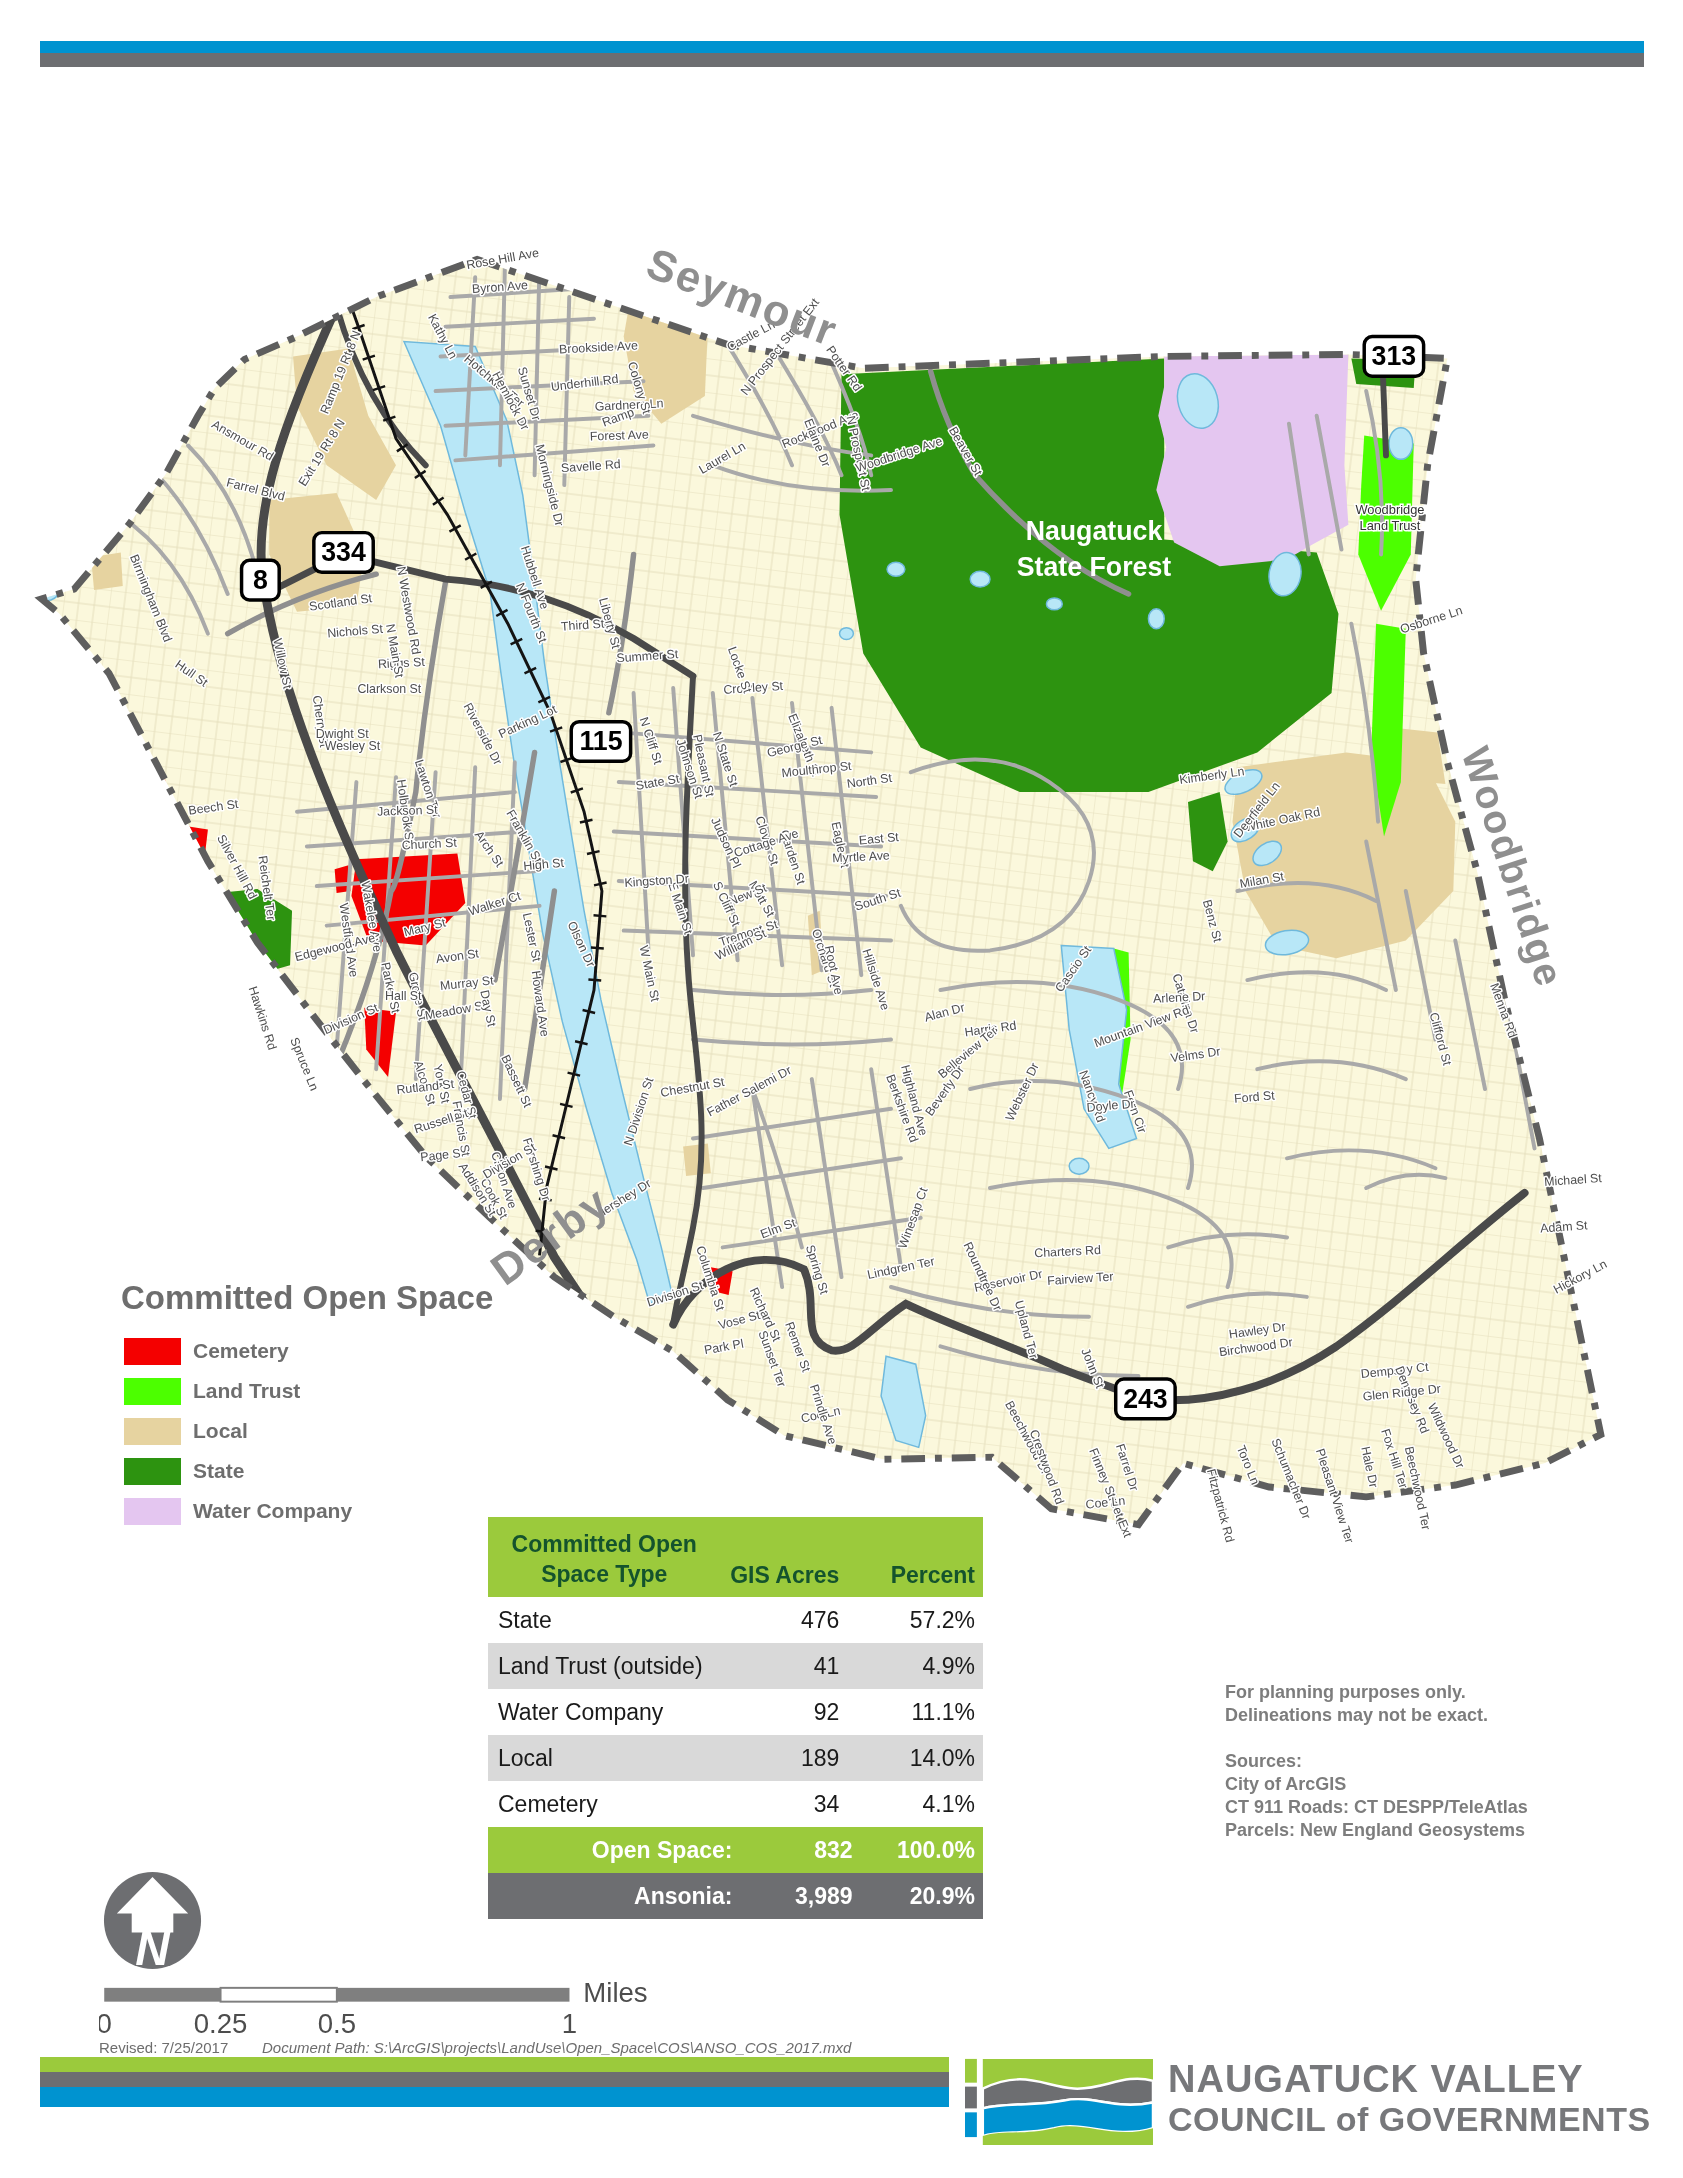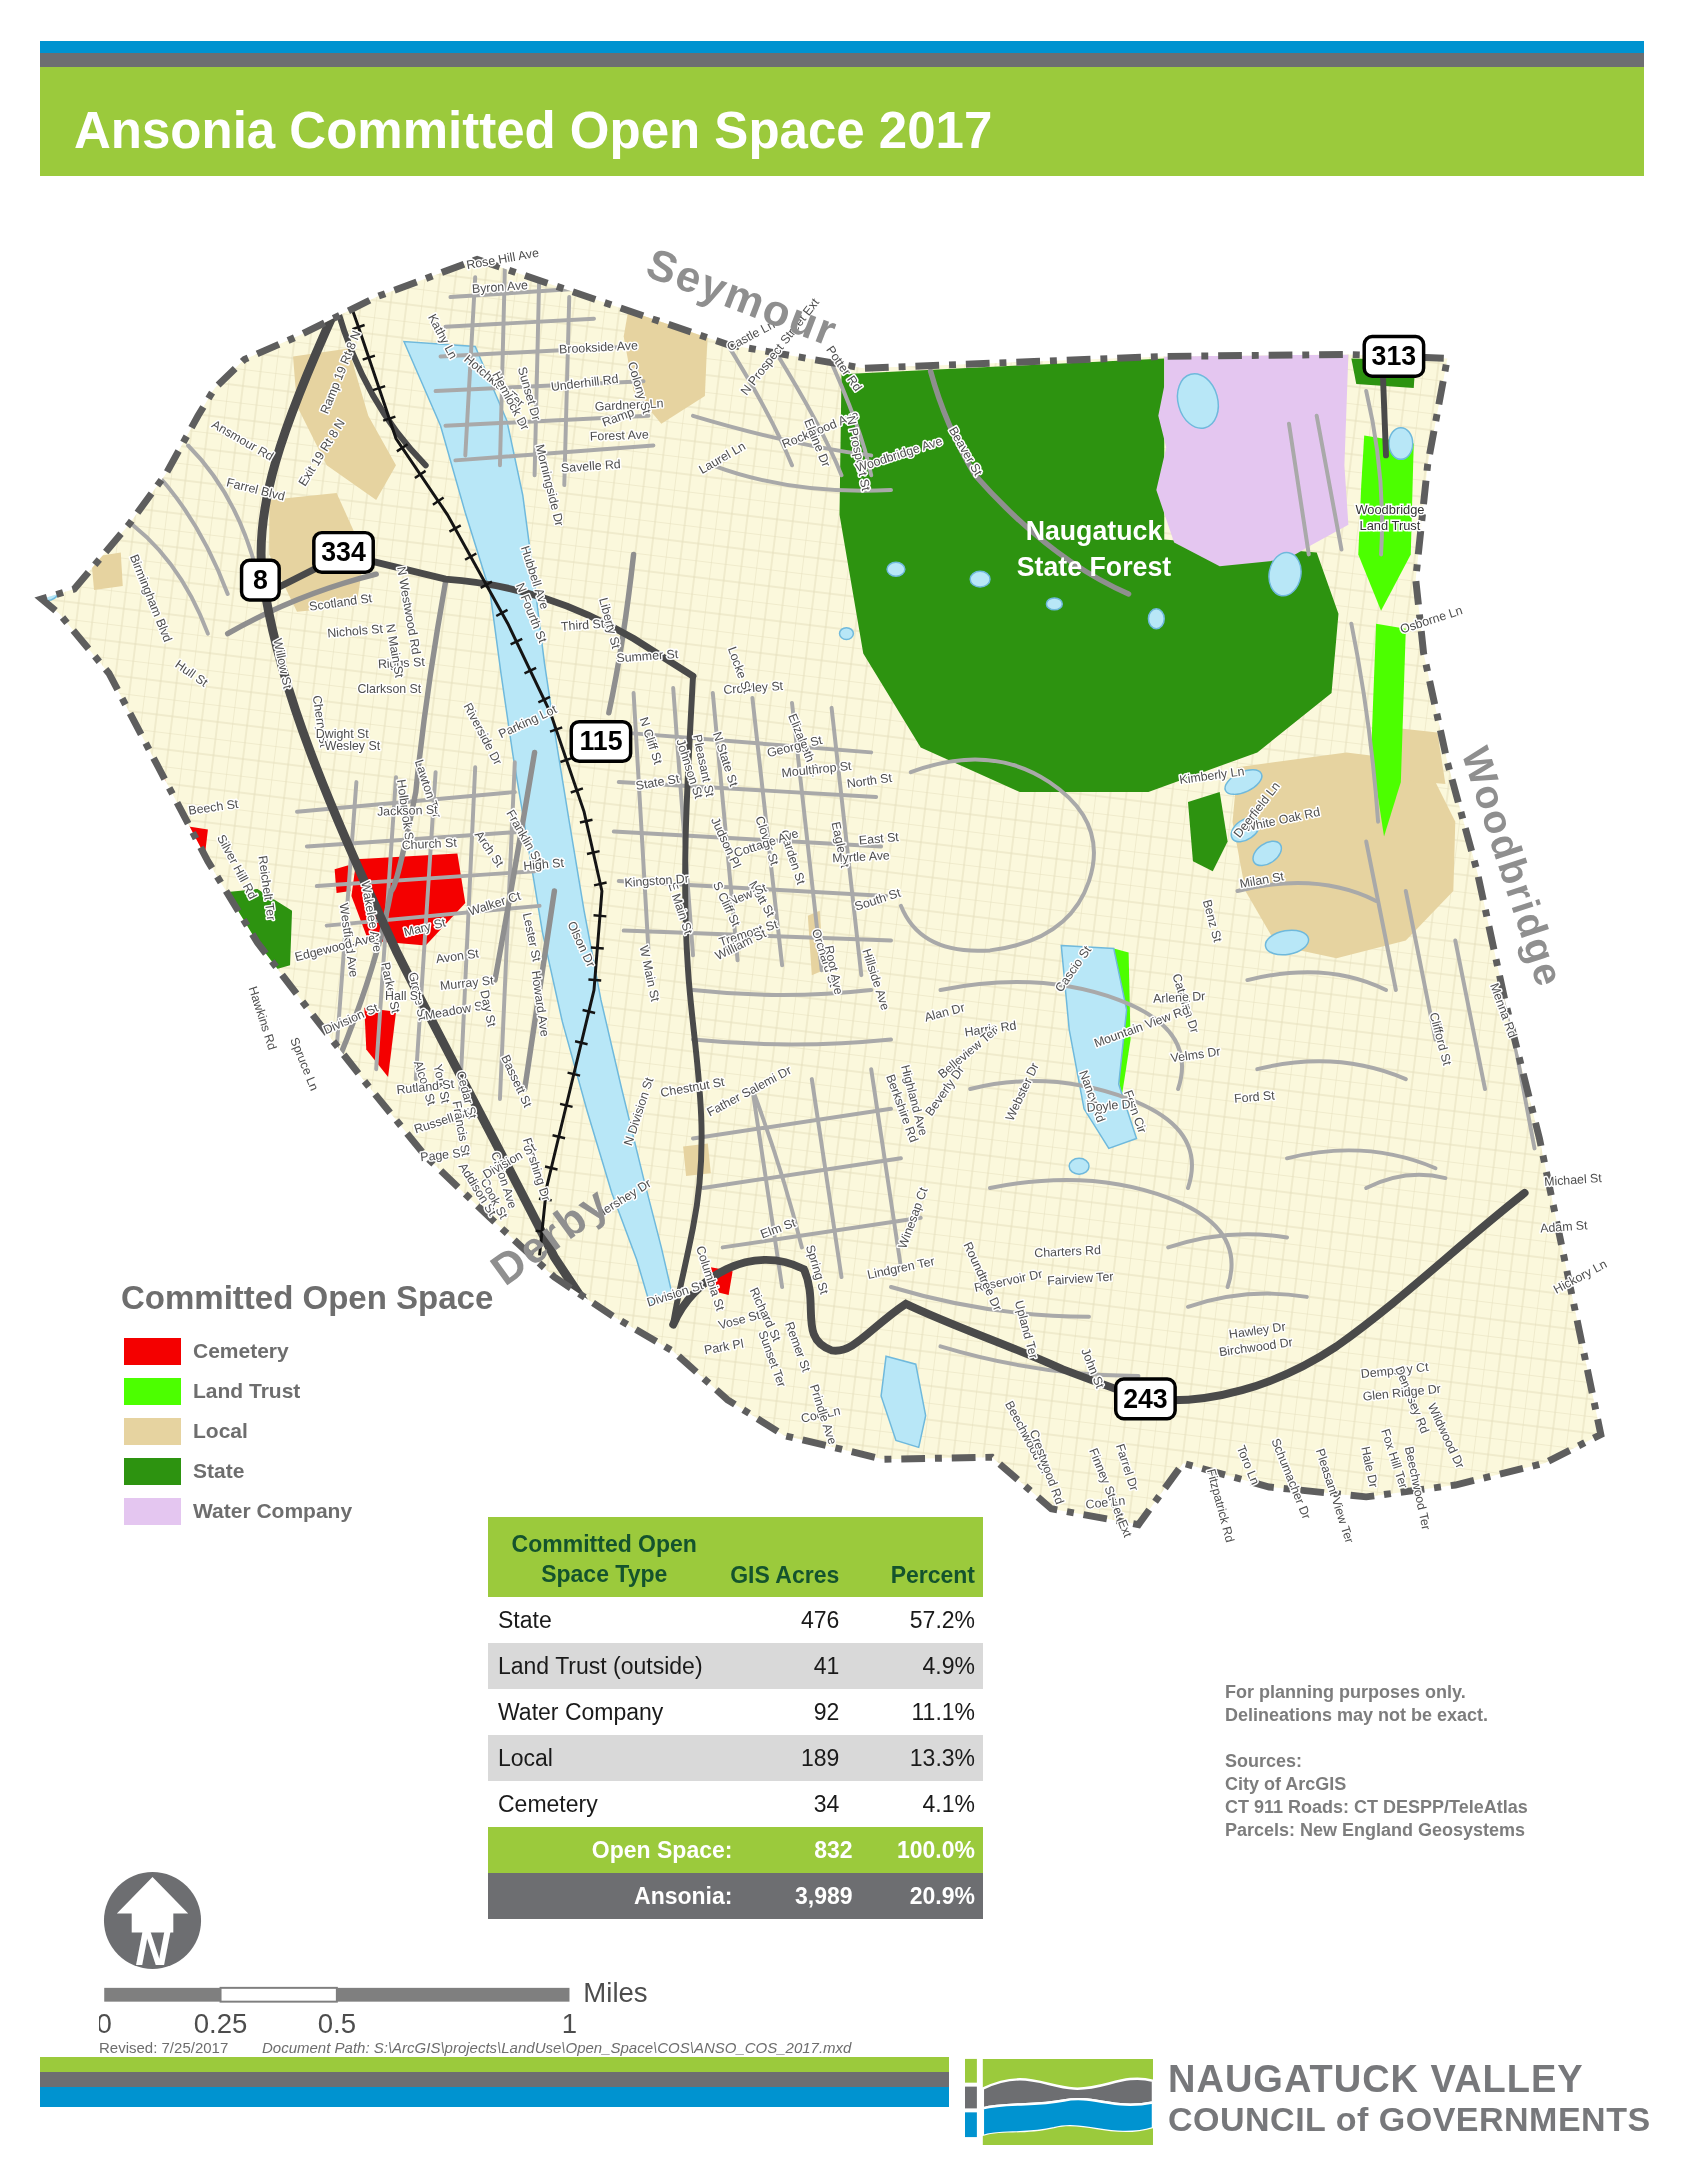--- a/index.html
+++ b/index.html
@@ -70,23 +70,20 @@
   .logo-text .l1{font-size:38px;font-weight:bold;line-height:40px;letter-spacing:1px;}
   .logo-text .l2{font-size:34px;font-weight:bold;line-height:40px;letter-spacing:0.5px;}
 </style>
 </head>
 <body>
 
 <div class="page">
 
   <div class="stripe stripe-blue"></div>
   <div class="stripe stripe-gray"></div>
-  <div class="title-band">
-    <h1>Ansonia Committed Open Space 2017</h1>
-  </div>
 
   <svg class="mapsvg" viewBox="0 0 1700 2200">
     <defs>
       <clipPath id="clipTown">
           <path d="M482,262 L600,302 L735,348 L872,372 L1176,360 L1362,358 L1462,362
         L1442,470 L1430,585 L1438,660 L1462,770 L1492,880 L1520,1010 L1555,1150 L1617,1449
         L1560,1478 L1470,1500 L1380,1512 L1282,1502 L1195,1478 L1150,1540 L1062,1524 L1002,1472 L892,1474 L792,1450
         L735,1414 L680,1365 L620,1330 L560,1290 L495,1230 L430,1168 L368,1092 L318,1028
         L260,952 L210,870 L160,775 L110,680 L60,620 L42,605
         L75,595 L130,530 L168,478 L200,420 L217,392 L247,363 L300,340 L380,300 Z"></path>
@@ -541,21 +538,21 @@
       <div class="c3">4.9%</div>
       </div>
     <div class="t-row">
       <div class="c1">Water Company</div>
       <div class="c2">92</div>
       <div class="c3">11.1%</div>
       </div>
     <div class="t-row alt">
       <div class="c1">Local</div>
       <div class="c2">189</div>
-      <div class="c3">13.3%</div>
+      <div class="c3">14.0%</div>
       </div>
     <div class="t-row">
       <div class="c1">Cemetery</div>
       <div class="c2">34</div>
       <div class="c3">4.1%</div>
       </div>
     <div class="t-row t-total">
       <div class="c1">Open Space:</div>
       <div class="c2">832</div>
       <div class="c3">100.0%</div>

